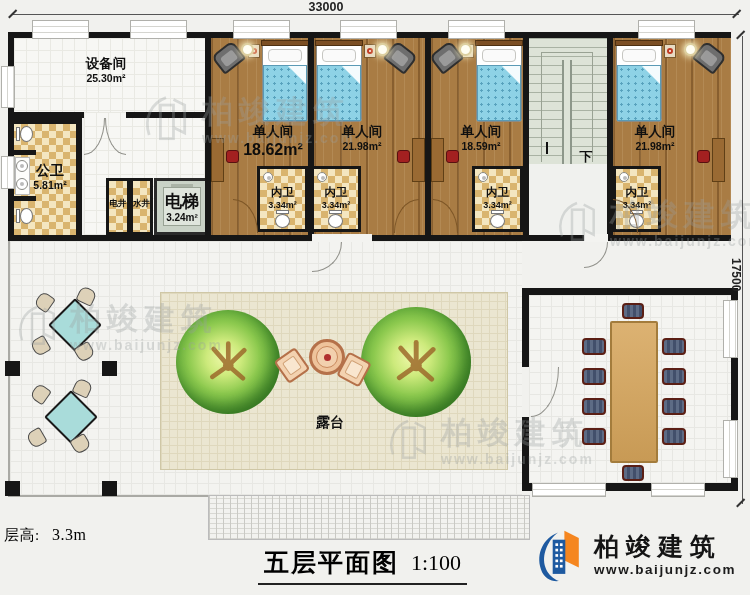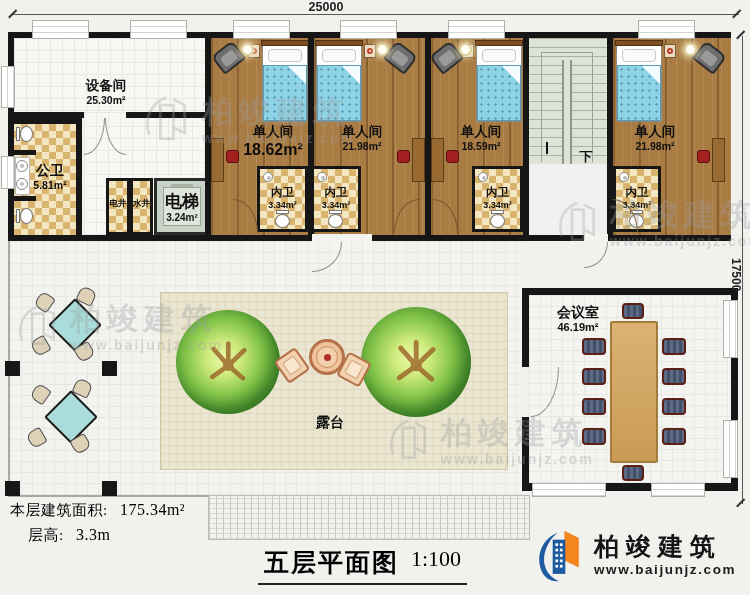--- a/index.html
+++ b/index.html
@@ -52,37 +52,37 @@
   .tree svg{position:absolute;left:18%;top:18%;width:64%;height:64%;opacity:.8}
   .col{position:absolute;z-index:7;width:15px;height:15px;background:#161616}
   .wm{position:absolute;z-index:9;display:flex;align-items:center;gap:8px;color:#9aa0a0;opacity:.33;pointer-events:none;white-space:nowrap}
   .wm .t1{font-size:31px;font-weight:700;letter-spacing:6px;line-height:1}
   .wm .t2{font-size:14px;font-weight:700;letter-spacing:2px;line-height:1;margin-top:4px}
   .dim{position:absolute;z-index:10;color:#222}
   .dimline{position:absolute;background:#555;z-index:10}
   .tick{position:absolute;width:11px;height:1.5px;background:#333;transform:rotate(-45deg);z-index:10}
   .serif{font-family:"Liberation Serif","DejaVu Serif",serif}
   .foot-line{position:absolute;z-index:10;font-size:15px;color:#000;font-weight:500;letter-spacing:.5px}
-  #title{position:absolute;z-index:10;display:flex;align-items:flex-start;gap:12px;border-bottom:2.5px solid #222;padding:0 6px 4px 6px}
+  #title{position:absolute;z-index:10;display:flex;align-items:center;gap:12px;border-bottom:2.5px solid #222;padding:0 6px 4px 6px}
   #title .t{font-size:25px;font-weight:600;letter-spacing:2px}
   #title .s{font-size:22px;font-weight:500}
   #logo{position:absolute;z-index:10;display:flex;align-items:center;gap:8px}
   #logo .lname{font-size:25px;font-weight:900;letter-spacing:7px;color:#141414;line-height:1}
   #logo .lsite{font-size:13.5px;font-weight:800;letter-spacing:1.6px;color:#1b1b1b;margin-top:3px}
   .stairs{position:absolute;z-index:3;background-color:#dde3d7;background-image:repeating-linear-gradient(180deg,#a9b2a3 0 1px,transparent 1px 9px)}
 </style>
 </head>
 <body>
 
 <div id="canvas">
 
   <div class="dimline" style="left:12px;top:14px;width:727px;height:1px"></div>
   <div class="tick" style="left:7px;top:13px"></div>
   <div class="tick" style="left:731px;top:13px"></div>
-  <div class="dim" style="left:296px;top:0;width:60px;text-align:center;font-size:12.5px;font-weight:700">25000</div>
+  <div class="dim" style="left:296px;top:0;width:60px;text-align:center;font-size:12.5px;font-weight:700">33000</div>
 
   <div class="dimline" style="left:742px;top:36px;width:1px;height:468px"></div>
   <div class="tick" style="left:735px;top:34px"></div>
   <div class="tick" style="left:735px;top:502px"></div>
   <div class="dim" style="left:729px;top:258px;font-size:12px;font-weight:700;writing-mode:vertical-rl;text-orientation:mixed">17500</div>
 
   <div class="abs" style="left:8px;top:32px;width:723px;height:209px;border:6px solid #161616;background:#f1f1ee;z-index:2"></div>
 
   <div class="abs tile" style="left:14px;top:38px;width:191px;height:76px;z-index:3"></div>
   <div class="abs tile" style="left:84px;top:114px;width:121px;height:121px;z-index:3"></div>
@@ -248,21 +248,21 @@
   <div class="lamp" style="left:684px;top:43px"></div>
   <div class="desk" style="left:211px;top:138px;width:13px;height:44px"></div>
   <div class="rchair" style="left:226px;top:150px"></div>
   <div class="desk" style="left:412px;top:138px;width:13px;height:44px"></div>
   <div class="rchair" style="left:397px;top:150px"></div>
   <div class="desk" style="left:431px;top:138px;width:13px;height:44px"></div>
   <div class="rchair" style="left:446px;top:150px"></div>
   <div class="desk" style="left:712px;top:138px;width:13px;height:44px"></div>
   <div class="rchair" style="left:697px;top:150px"></div>
 
-  <div class="rlab" style="left:66px;top:78px;width:80px">
+  <div class="rlab" style="left:66px;top:56px;width:80px">
     <span class="nm" style="font-size:13.5px">设备间</span>
     <span class="ar" style="font-size:10.5px">25.30m²</span>
   </div>
   <div class="rlab" style="left:228px;top:124px;width:90px;color:#0d0d0d">
     <span class="nm" style="font-size:13.5px">单人间</span>
     <span class="ar" style="font-size:16px">18.62m²</span>
   </div>
   <div class="rlab" style="left:322px;top:124px;width:80px">
     <span class="nm" style="font-size:13.5px">单人间</span>
     <span class="ar" style="font-size:10.5px">21.98m²</span>
@@ -369,24 +369,20 @@
   <div class="conf-chair" style="left:582px;top:338px;width:24px;height:17px"></div>
   <div class="conf-chair" style="left:582px;top:368px;width:24px;height:17px"></div>
   <div class="conf-chair" style="left:582px;top:398px;width:24px;height:17px"></div>
   <div class="conf-chair" style="left:582px;top:428px;width:24px;height:17px"></div>
   <div class="conf-chair" style="left:662px;top:338px;width:24px;height:17px"></div>
   <div class="conf-chair" style="left:662px;top:368px;width:24px;height:17px"></div>
   <div class="conf-chair" style="left:662px;top:398px;width:24px;height:17px"></div>
   <div class="conf-chair" style="left:662px;top:428px;width:24px;height:17px"></div>
   <div class="conf-chair" style="left:622px;top:303px;width:22px;height:16px"></div>
   <div class="conf-chair" style="left:622px;top:465px;width:22px;height:16px"></div>
-  <div class="rlab" style="left:538px;top:304px;width:80px">
-    <span class="nm" style="font-size:14px">会议室</span>
-    <span class="ar" style="font-size:11px">46.19m²</span>
-  </div>
 
   <div class="abs" style="left:208px;top:495px;width:322px;height:45px;border:1px solid #bbb;background-color:#f2f2ef;background-image:repeating-linear-gradient(90deg,#c9c9c4 0 1px,transparent 1px 7px),repeating-linear-gradient(0deg,#d8d8d3 0 1px,transparent 1px 5px);z-index:2"></div>
 
   <div class="wm" style="left:138px;top:90px">
     <svg width="56" height="60" viewBox="0 0 60 64">
         <g fill="none" stroke="currentColor" stroke-width="3">
           <path d="M30 8 C14 14 6 30 12 48"></path>
           <rect x="24" y="16" width="14" height="36"></rect>
           <path d="M38 10 L50 16 L50 46 L38 40"></path>
         </g>
@@ -429,25 +425,21 @@
           <rect x="24" y="16" width="14" height="36"></rect>
           <path d="M38 10 L50 16 L50 46 L38 40"></path>
         </g>
       </svg>
     <div>
         <div class="t1">柏竣建筑</div>
         <div class="t2">www.baijunjz.com</div>
       </div>
   </div>
 
-  <div class="foot-line serif" style="left:10px;top:501px">
-    <span>本层建筑面积:</span>
-    <span style="margin-left:8px;font-size:16px">175.34m²</span>
-  </div>
-  <div class="foot-line serif" style="left:28px;top:526px">
+  <div class="foot-line serif" style="left:4px;top:526px">
     <span>层高:</span>
     <span style="margin-left:8px;font-size:16px">3.3m</span>
   </div>
   <div id="title" class="serif" style="left:258px;top:546px">
     <span class="t">五层平面图</span>
     <span class="s">1:100</span>
   </div>
 
   <div id="logo" style="left:532px;top:526px">
     <svg width="54" height="58" viewBox="0 0 60 64">

